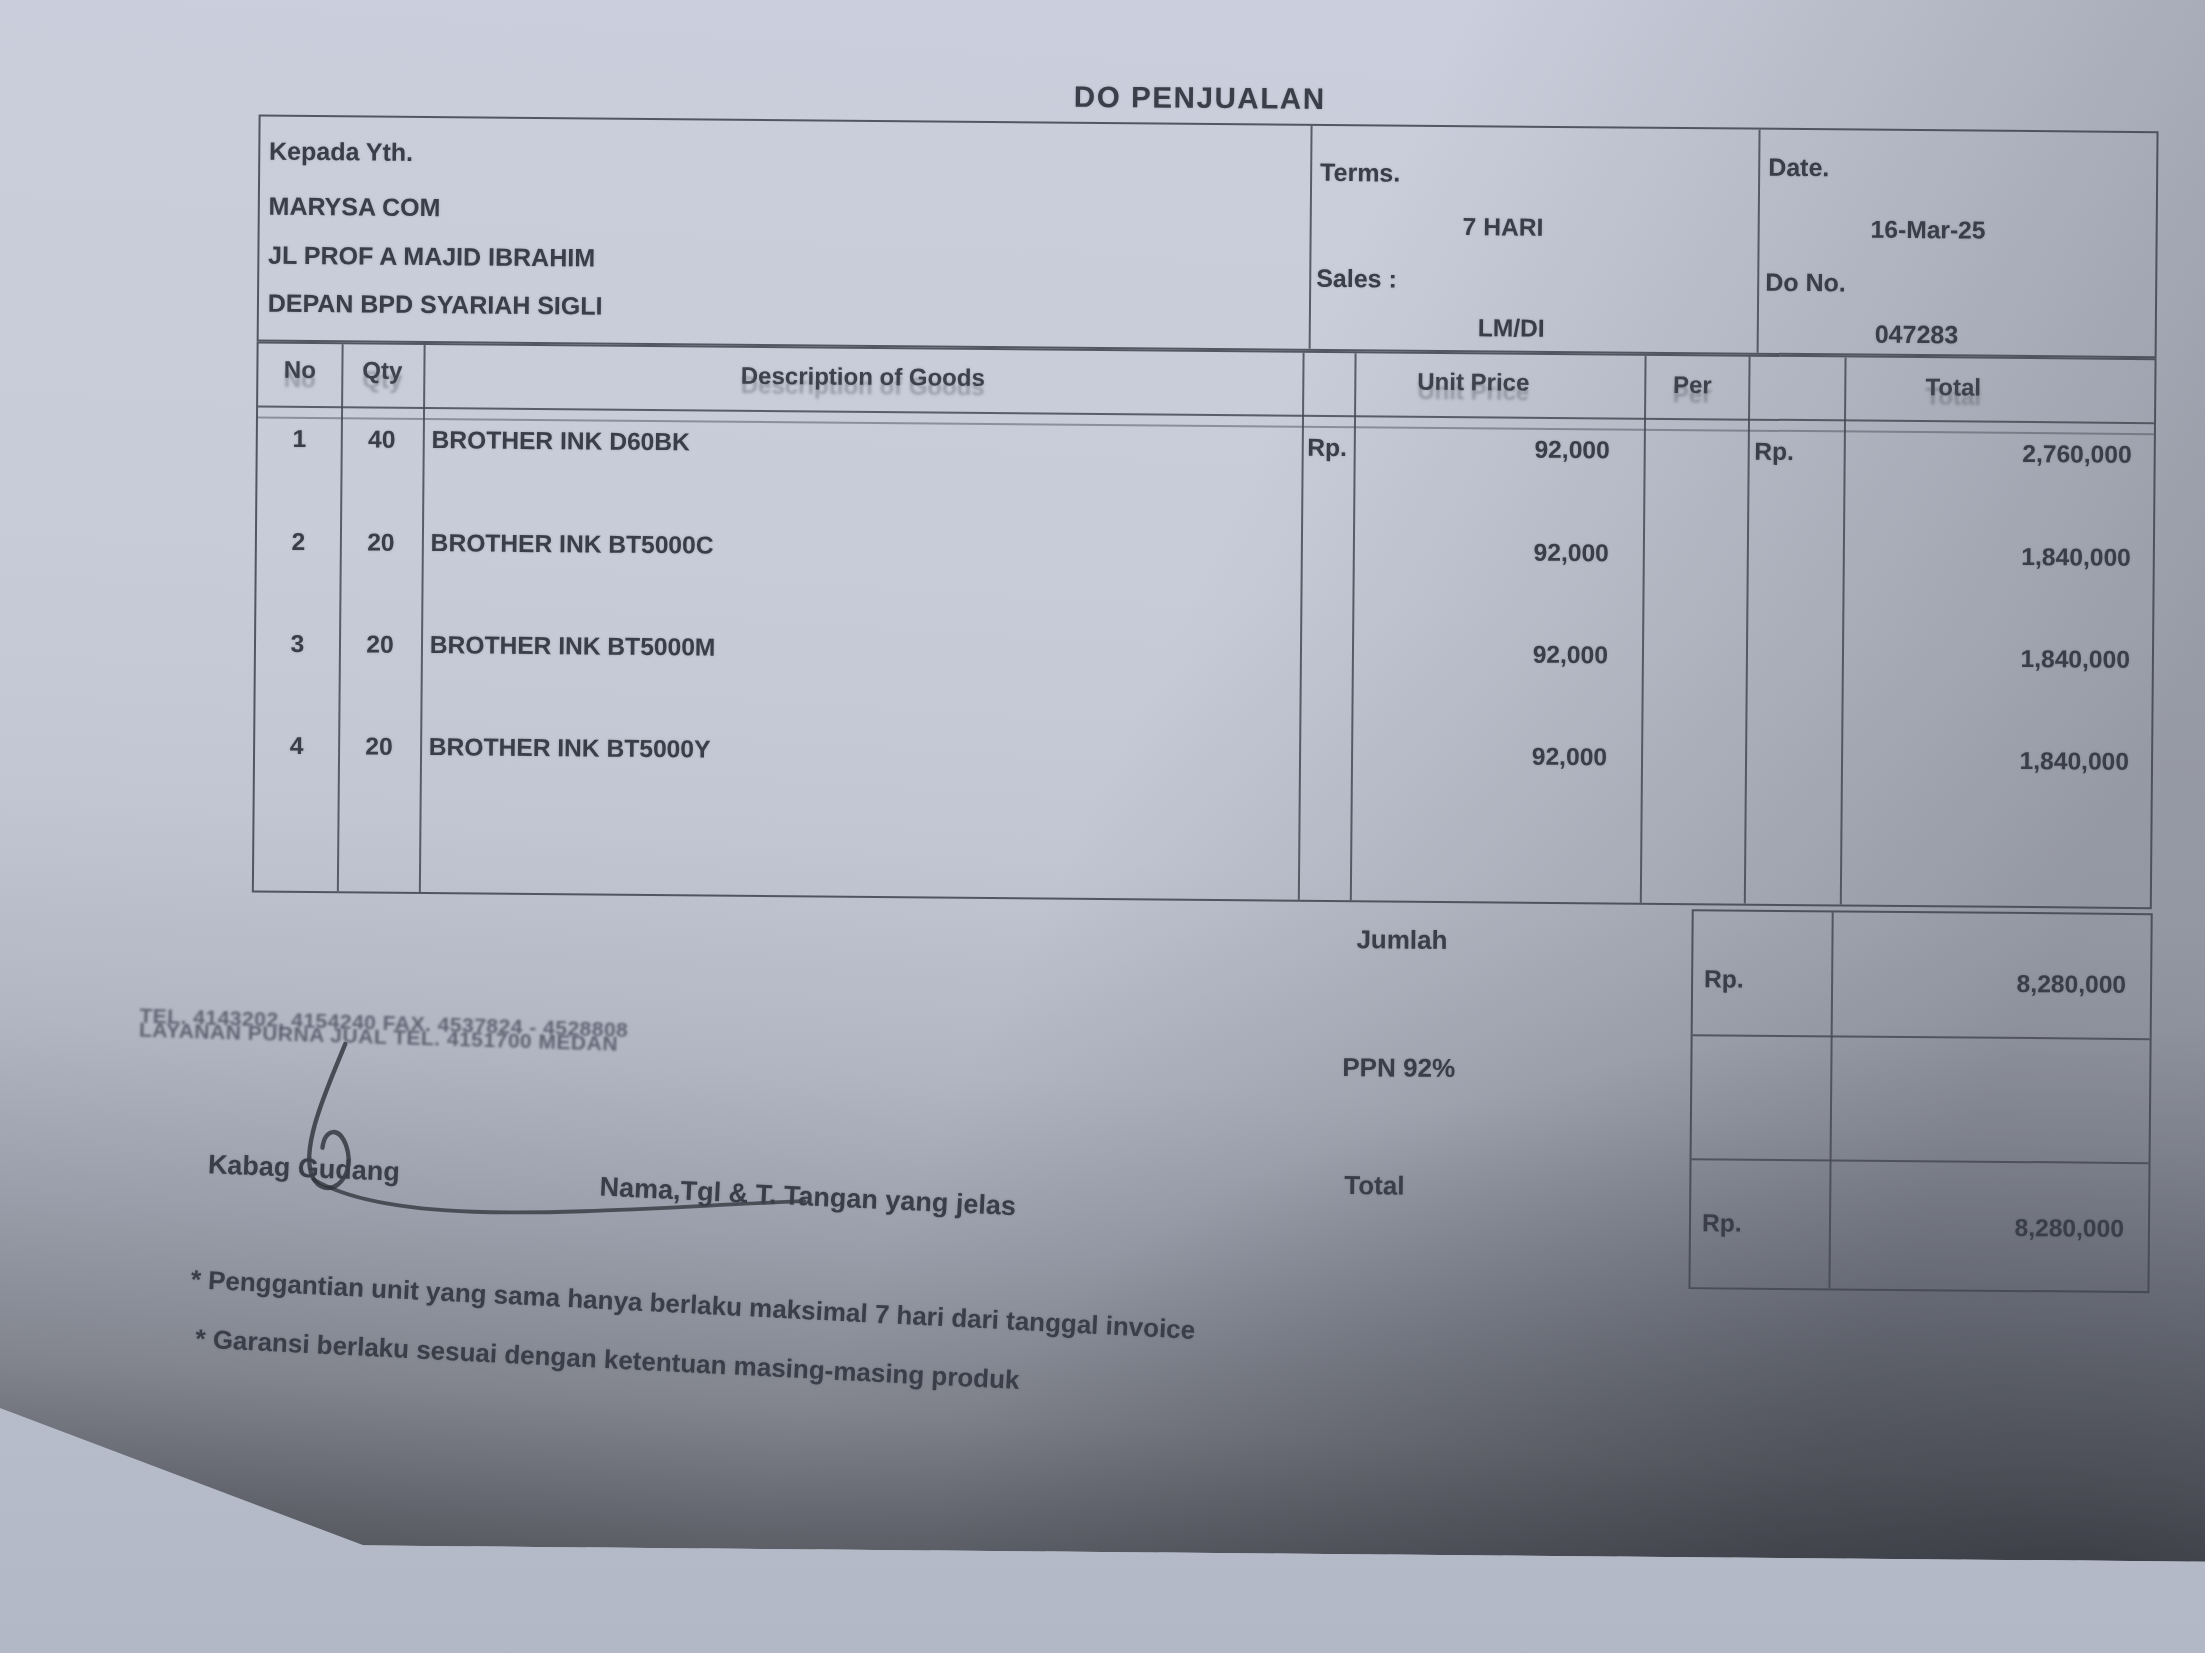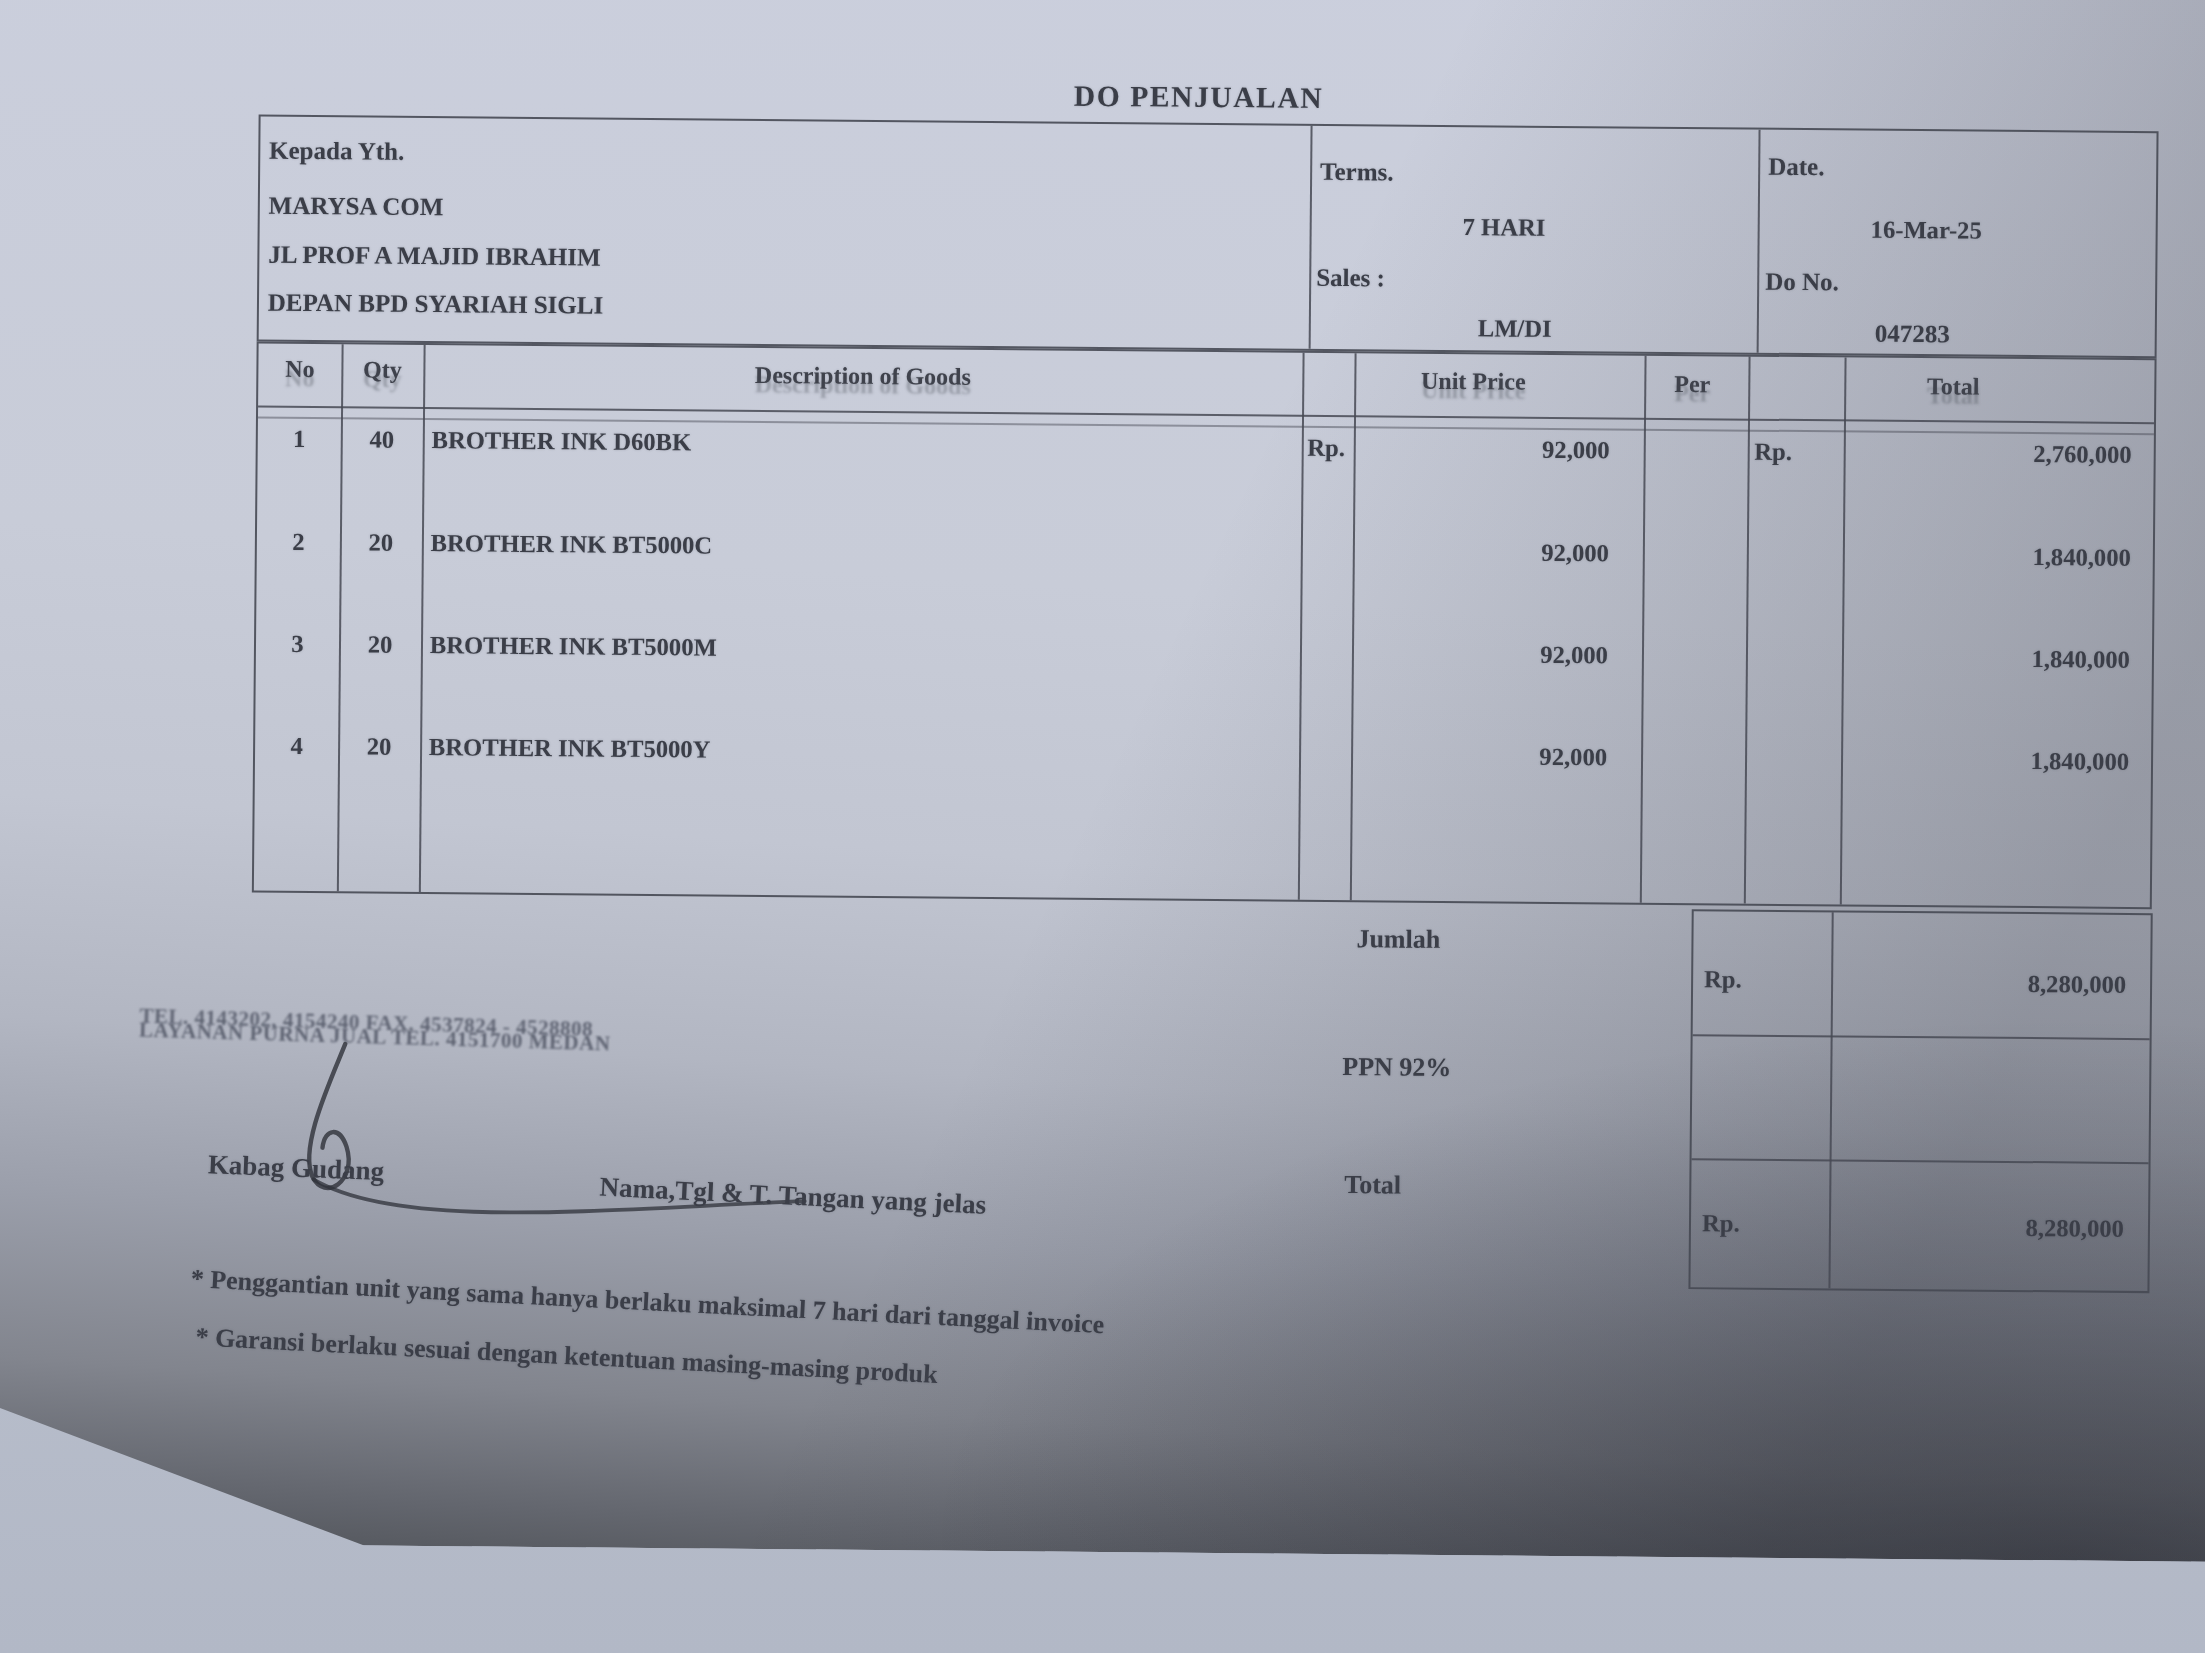--- a/index.html
+++ b/index.html
@@ -1,18 +1,18 @@
 <!DOCTYPE html>
 <html style="font-size:8.8px"><head>
 <meta charset="utf-8">
 <style>
   html,body{margin:0;padding:0;background:#9aa0ac;}
   #photo{position:relative;width:2205px;height:1654px;overflow:hidden;
     background:linear-gradient(180deg,#c6cbd8 0%,#bcc2cf 60%,#b2b8c6 100%);
-    font-family:Liberation Serif, serif;}
+    font-family:Liberation Sans, sans-serif;}
   
   #sheet{position:absolute;left:-38px;top:-44px;width:2308px;height:1586px;
     transform:rotate(0.5deg);transform-origin:0 0;
     background:
       linear-gradient(115deg, rgba(0,0,0,0) 50%, rgba(28,30,38,0.28) 84%),
       radial-gradient(80% 55% at 92% 100%, rgba(16,18,26,0.38), rgba(0,0,0,0) 62%),
       linear-gradient(183deg,#cbcfdd 0%,#c8ccd8 40%,#c2c6d2 56%,#b2b6c2 69%,#9b9fab 79%,#82858e 89%,#626particularly 96%,#52555b 100%);
     background:
       linear-gradient(115deg, rgba(0,0,0,0) 50%, rgba(28,30,38,0.28) 84%),
       radial-gradient(80% 55% at 92% 100%, rgba(16,18,26,0.38), rgba(0,0,0,0) 62%),

